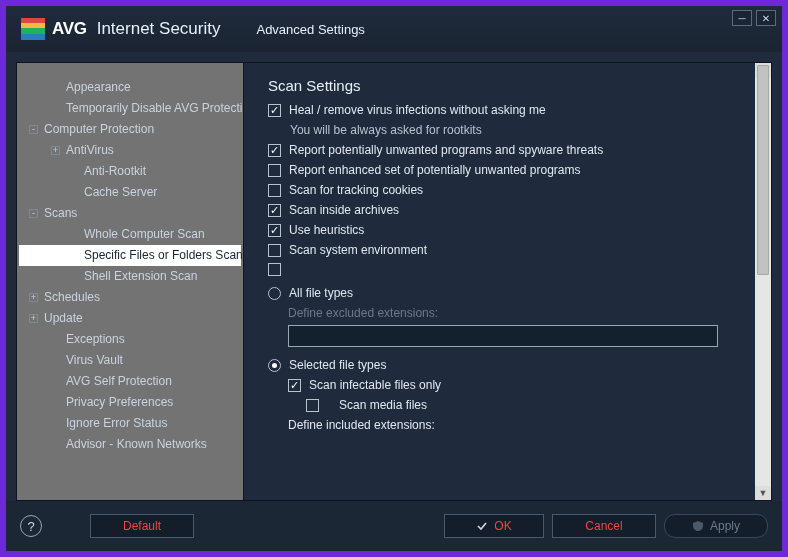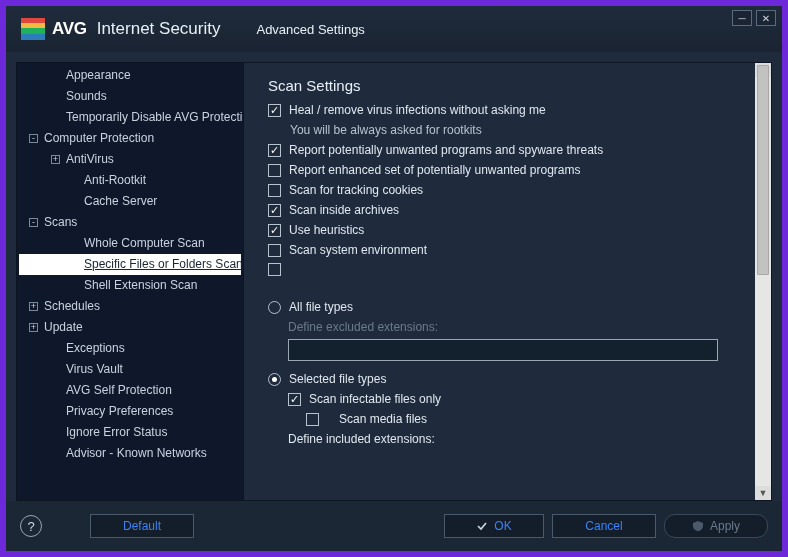--- a/index.html
+++ b/index.html
@@ -7,26 +7,26 @@
 .window { width: 788px; height: 557px; display: flex; flex-direction: column; border: 6px solid #6d28d9; background: #1f2b3c; }
 .titlebar { height: 46px; display: flex; align-items: center; padding: 0 8px 0 14px; background: linear-gradient(#1f2b3c,#1a2432); position: relative; }
 .logo { display: flex; align-items: center; gap: 6px; }
 .logo-badge { width: 26px; height: 26px; }
 .logo-text { font-size: 17px; font-weight: 700; letter-spacing: -0.3px; color: #fff; }
 .brand-sub { font-size: 17px; font-weight: 300; margin-left: 4px; color: #e6eef6; }
 .header-title { margin-left: 36px; font-size: 13px; font-weight: 400; color: #e6eef6; }
 .win-controls { position: absolute; right: 6px; top: 4px; display: flex; gap: 4px; }
 .win-btn { width: 20px; height: 16px; border: 1px solid #5a6b7c; background: #1a2432; display: flex; align-items: center; justify-content: center; color: #cdd7e1; font-size: 10px; cursor: pointer; }
 .body-area { flex: 1; display: flex; padding: 10px 10px 0 10px; gap: 0; min-height: 0; }
-.sidebar { width: 228px; background: #0f172a; border: 1px solid #0c1520; overflow-y: auto; padding: 2px 2px; }
+.sidebar { width: 228px; background: #737373; border: 1px solid #0c1520; overflow-y: auto; padding: 14px 2px; }
 .sidebar::-webkit-scrollbar { width: 0; }
 .tree-item { display: flex; align-items: center; padding: 2px 6px 2px 10px; color: #c9d3df; cursor: pointer; white-space: nowrap; font-size: 12px; line-height: 17px; }
 .tree-item.level-1 { padding-left: 32px; }
 .tree-item.level-2 { padding-left: 50px; }
-.tree-item.selected { background: #fff; color: #1a2432; text-decoration: underline; }
+.tree-item.selected { background: #fff; color: #1a2432; }
 .tree-toggle { width: 9px; height: 9px; border: 1px solid #7a8a9a; margin-right: 6px; display: inline-flex; align-items: center; justify-content: center; font-size: 9px; line-height: 7px; color: #c9d3df; flex-shrink:0; }
 .tree-spacer { width: 15px; display:inline-block; flex-shrink:0; }
 .content-pane { flex: 1; background: #1f2b3c; border: 1px solid #0c1520; border-left: none; padding: 14px 14px 8px 24px; position: relative; overflow: hidden; }
 .content-scroll { position:absolute; inset:0; padding: 14px 20px 8px 24px; overflow-y: hidden; }
 .section-title { font-size: 15px; font-weight: 400; color: #e6eef6; margin-bottom: 6px; }
 .row { display: flex; align-items: center; padding: 3px 0; gap: 8px; }
 .row.indent-1 { padding-left: 20px; }
 .row.indent-2 { padding-left: 38px; gap: 20px; }
 .cb, .rb { width: 13px; height: 13px; border: 1px solid #b7c2cf; background: #1f2b3c; display: inline-flex; align-items: center; justify-content: center; flex-shrink:0; }
 .cb.checked::after { content:"✓"; font-size: 11px; color: #fff; line-height: 11px; }
@@ -36,21 +36,21 @@
 .sub-text { color: #b7c2cf; font-size: 12px; padding-left: 22px; }
 .muted { color: #6b7a8b; font-size: 12px; }
 .field-wrap { padding: 2px 0 8px 20px; }
 .ext-input { width: 430px; height: 22px; background: #13202e; border: 1px solid #9aa6b2; color: #fff; padding: 0 6px; font-size: 12px; }
 .scrollbar-v { position: absolute; right: 0; top: 0; bottom: 0; width: 16px; background: #e6e6e6; }
 .scrollbar-v .thumb { position: absolute; left: 2px; right: 2px; top: 2px; height: 210px; background: #c2c2c2; border: 1px solid #a8a8a8; border-radius: 1px; }
 .scrollbar-v .arrow { position:absolute; left:0; right:0; height:14px; background:#ddd; display:flex; align-items:center; justify-content:center; color:#555; font-size:9px;}
 .scrollbar-v .arrow.up{ top:0;} .scrollbar-v .arrow.down{ bottom:0;}
 .footer { height: 50px; display: flex; align-items: center; padding: 0 14px; gap: 8px; background: #1c2736; }
 .help-btn { width: 22px; height: 22px; border: 1.5px solid #9aa6b2; border-radius: 50%; display: flex; align-items: center; justify-content: center; color: #cfd8e2; font-size: 13px; cursor:pointer; margin-right: 40px; }
-.btn { height: 24px; min-width: 104px; padding: 0 14px; background: #141d2a; border: 1px solid #4a5a6b; color: #3b82f6; font-size: 12px; display: inline-flex; align-items:center; justify-content:center; gap:6px; cursor:pointer; }
+.btn { height: 24px; min-width: 104px; padding: 0 14px; background: #141d2a; border: 1px solid #4a5a6b; color: #ef4444; font-size: 12px; display: inline-flex; align-items:center; justify-content:center; gap:6px; cursor:pointer; }
 .btn.ok { min-width: 100px; }
 .btn.disabled { color: #6b7a8b; border-color: #3a4756; cursor: default; border-radius: 11px; }
 .spacer-flex { flex: 1; }
 .btn .ico { width: 12px; height: 12px; display:inline-flex; align-items:center; justify-content:center; }
 </style>
 </head>
 <body>
 
 <div class="window">
 
@@ -74,24 +74,20 @@
 
   <div class="body-area">
 
     <div class="sidebar" id="sidebar">
         <div class="tree-item level-1">
           <span class="tree-spacer"></span>
           <span>Appearance</span>
         </div>
         <div class="tree-item level-1">
           <span class="tree-spacer"></span>
-          <span>Sounds</span>
-        </div>
-        <div class="tree-item level-1">
-          <span class="tree-spacer"></span>
           <span>Temporarily Disable AVG Protection</span>
         </div>
         <div class="tree-item level-0">
           <span class="tree-toggle">-</span>
           <span>Computer Protection</span>
         </div>
         <div class="tree-item level-1">
           <span class="tree-toggle">+</span>
           <span>AntiVirus</span>
         </div>
@@ -186,21 +182,21 @@
             </div>
             <div class="row">
               <span class="cb"></span>
               <span class="row-label">Scan system environment</span>
             </div>
             <div class="row">
               <span class="cb"></span>
             </div>
           </div>
 
-        <div class="row" style="margin-top:18px">
+        <div class="row" style="margin-top:4px">
           <span class="rb" id="rb-all"></span>
           <span class="row-label">All file types</span>
         </div>
         <div class="row indent-1">
           <span class="muted">Define excluded extensions:</span>
         </div>
         <div class="field-wrap">
           <input class="ext-input" value="" style="">
         </div>
 

